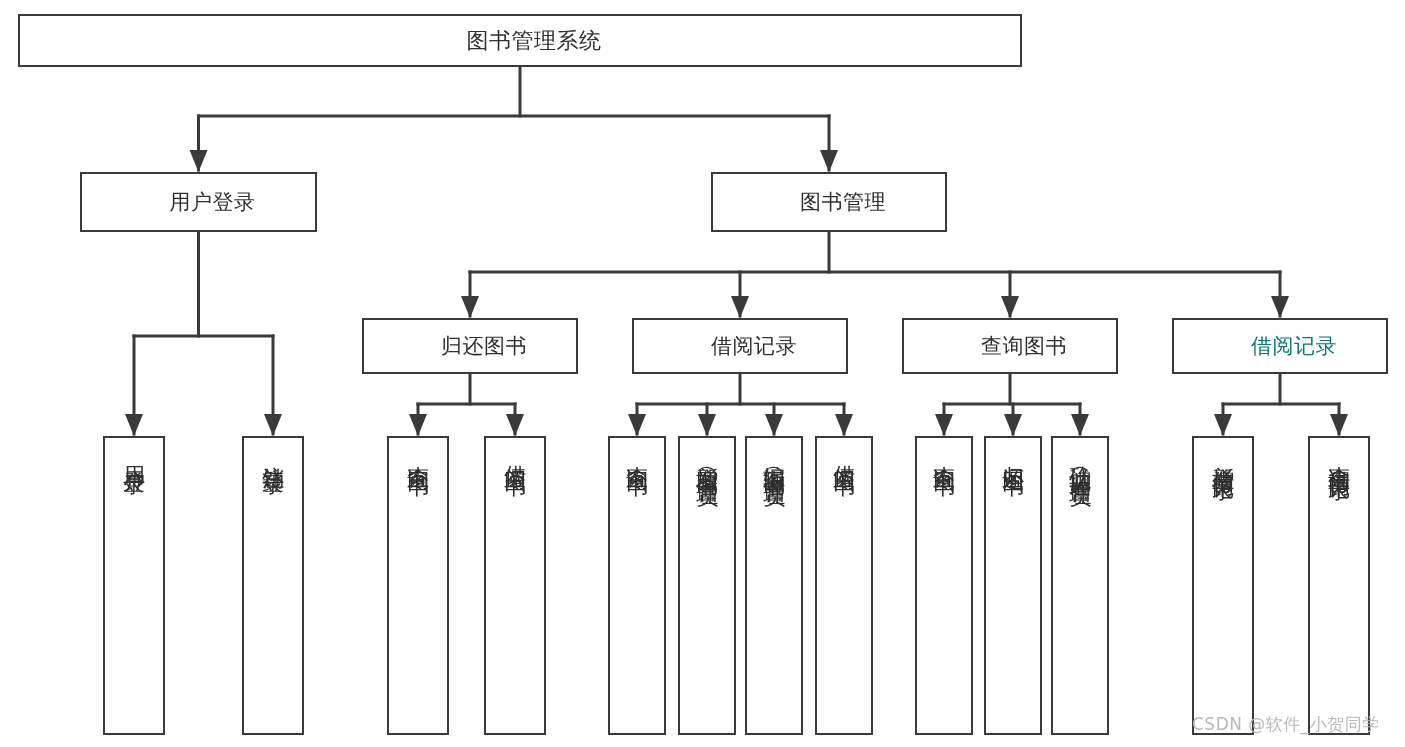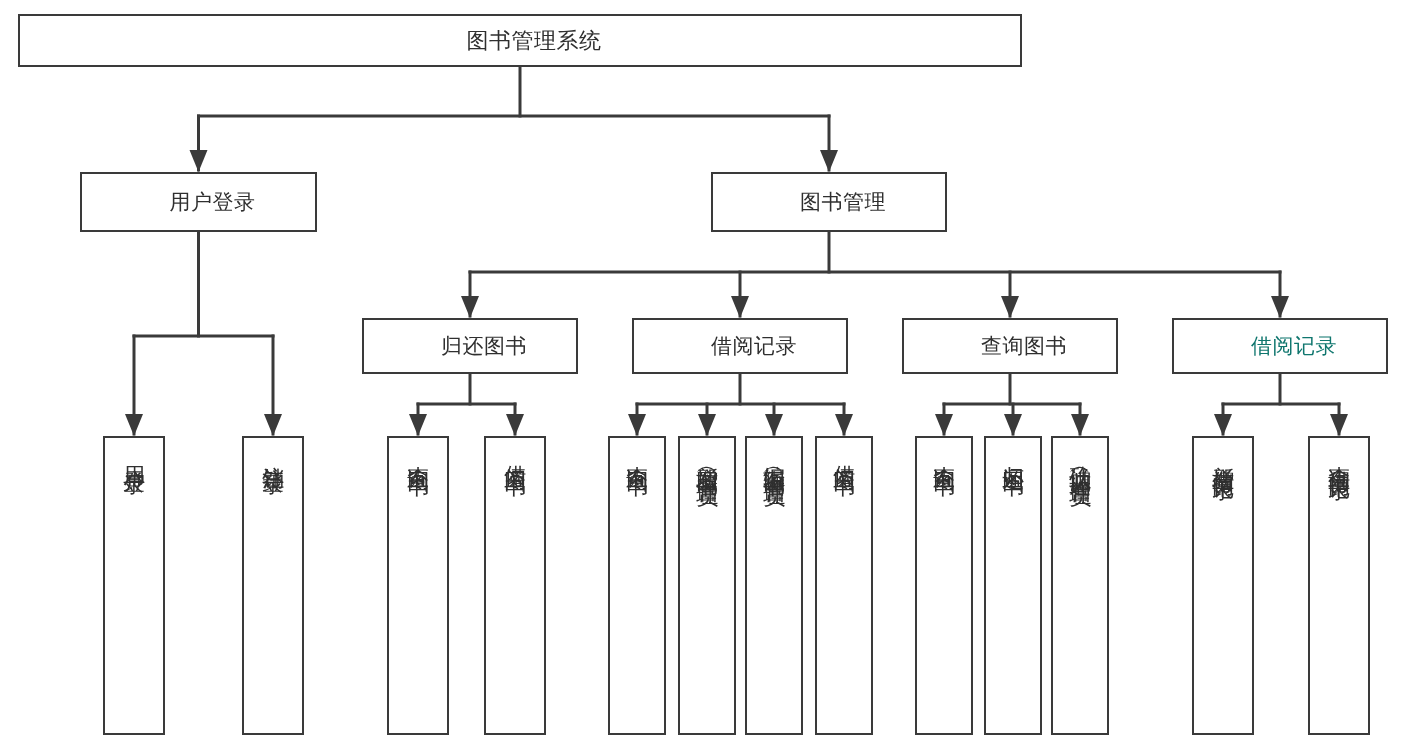--- a/index.html
+++ b/index.html
@@ -187,13 +187,14 @@
       <div class="node vert" style="left: 1051px; top: 436px; width: 58px; height: 299px; border-color: rgb(58, 58, 58); background: rgb(255, 255, 255);">
         <span class="node-label" style="color: rgb(47, 47, 47);">确认归还（管理员）</span>
       </div>
       <div class="node vert" style="left: 1192px; top: 436px; width: 62px; height: 299px; border-color: rgb(58, 58, 58); background: rgb(255, 255, 255);">
         <span class="node-label" style="color: rgb(47, 47, 47);">新增借阅记录</span>
       </div>
       <div class="node vert" style="left: 1308px; top: 436px; width: 62px; height: 299px; border-color: rgb(58, 58, 58); background: rgb(255, 255, 255);">
         <span class="node-label" style="color: rgb(47, 47, 47);">查询借阅记录</span>
       </div>
     </div>
+  <div class="watermark" style="left:1192px; top:713px;">CSDN @软件_小贺同学</div>
 </div>
 
 </body></html>

